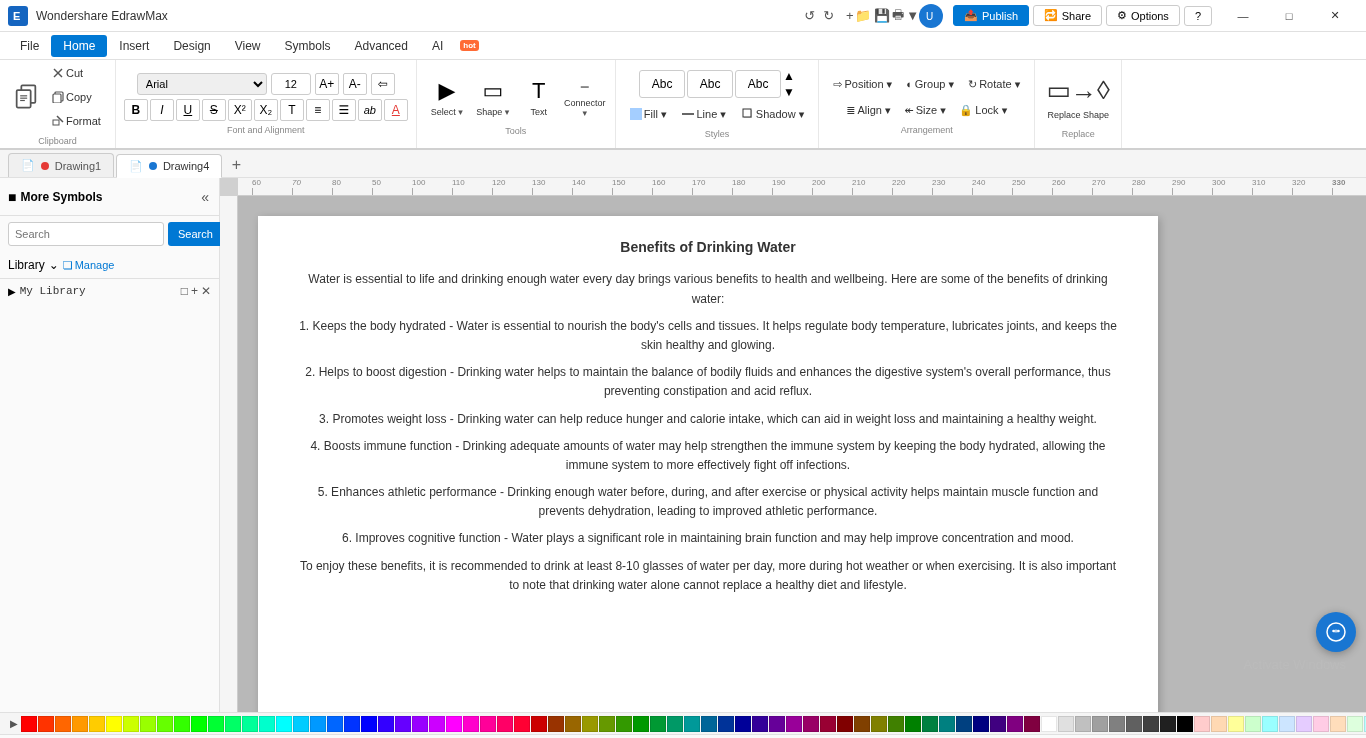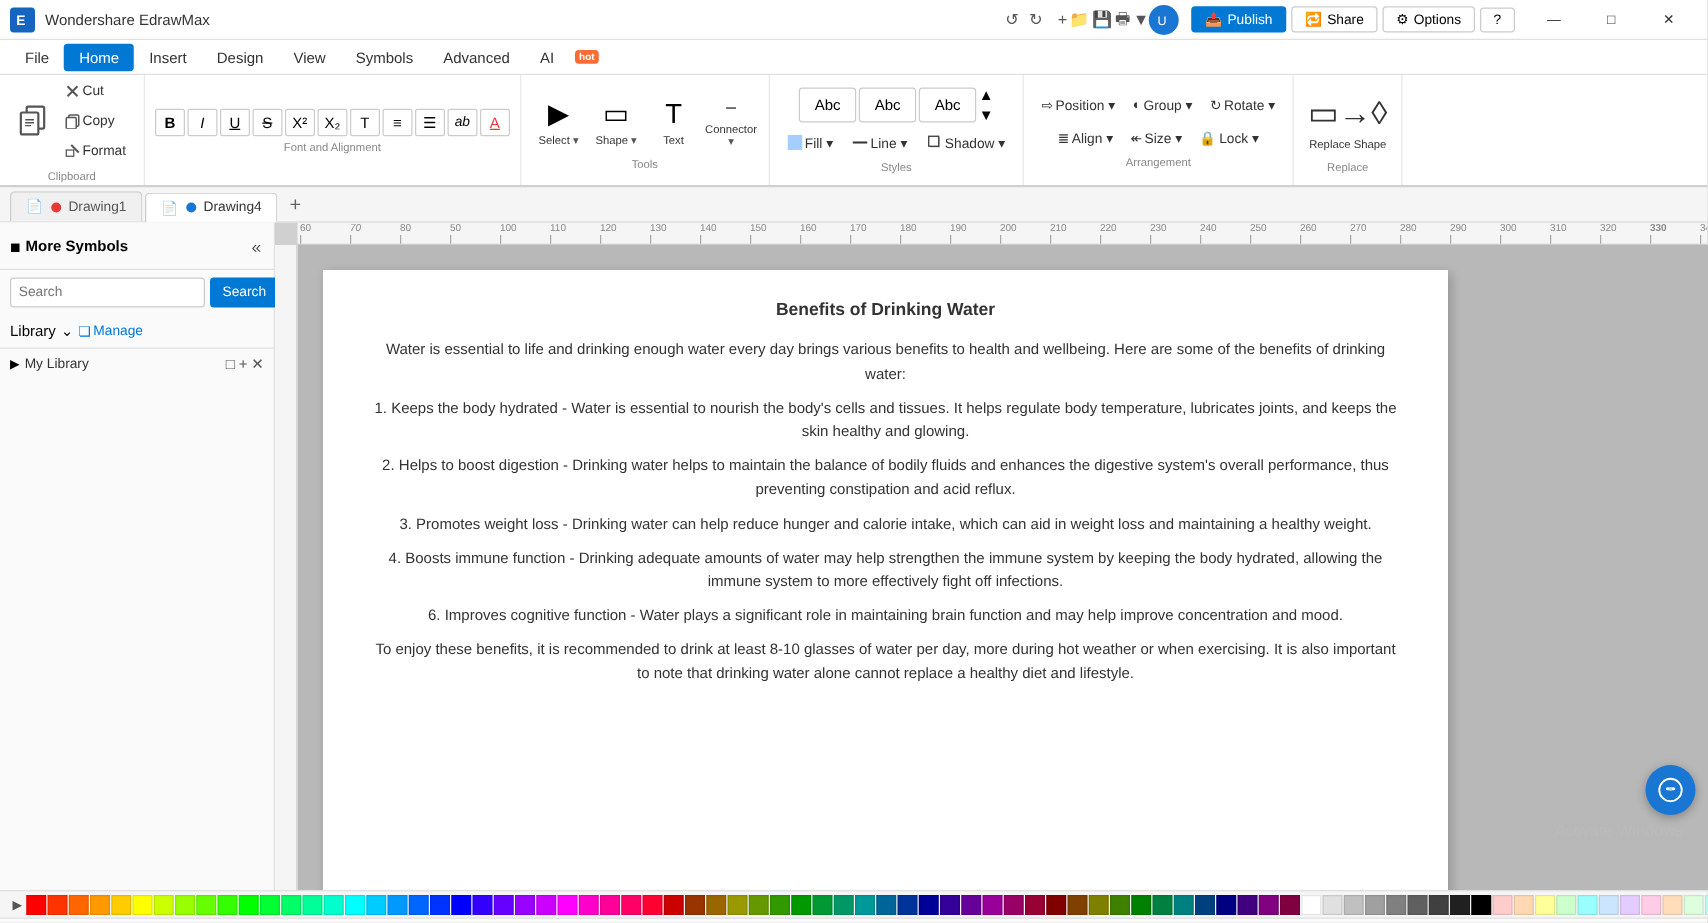--- a/index.html
+++ b/index.html
@@ -96,21 +96,21 @@
       border-bottom: 1px solid #e0e0e0; gap: 4px;
     }
     .sidebar-title { font-size: 12px; font-weight: 600; flex: 1; }
     .sidebar-icon-btn { background: none; border: none; cursor: pointer; font-size: 14px; color: #555; padding: 2px; }
     .search-row { padding: 6px 8px; display: flex; gap: 4px; }
     .search-input { flex: 1; height: 24px; border: 1px solid #ccc; border-radius: 3px; padding: 0 6px; font-size: 11px; }
     .search-btn { height: 24px; padding: 0 10px; background: #0078d4; color: white; border: none; border-radius: 3px; cursor: pointer; font-size: 11px; }
     .library-row { display: flex; align-items: center; padding: 6px 8px; border-bottom: 1px solid #e0e0e0; gap: 4px; }
     .manage-btn { font-size: 11px; color: #0078d4; cursor: pointer; text-decoration: none; background: none; border: none; display: flex; align-items: center; gap: 2px; }
     .my-library-row { display: flex; align-items: center; padding: 5px 8px; gap: 4px; cursor: pointer; }
-    .my-lib-label { font-size: 11px; color: #333; flex: 1; }
+    .my-lib-label { font-size: 11px; color: #333; flex: 1; font-family: Liberation Mono, monospace; }
     .my-lib-icons { display: flex; gap: 3px; }
     .my-lib-icon { font-size: 12px; color: #555; cursor: pointer; background: none; border: none; }
 
     
     #canvas-area {
       flex: 1; background: #d0d0d0; position: relative; overflow: hidden;
     }
     .ruler-h {
       position: absolute; top: 0; left: 18px; right: 0; height: 18px;
       background: #f5f5f5; border-bottom: 1px solid #ccc;
@@ -290,20 +290,29 @@
               <line x1="5" y1="1" x2="11" y2="7" stroke="#555" stroke-width="1.5"></line>
             </svg>
           <span>Format</span>
         </button>
       </div>
     </div>
     <span class="group-name">Clipboard</span>
   </div>
 
   <div class="toolbar-group" style="min-width:280px;">
+    <div class="btns-row" style="gap:4px;">
+      <select class="font-select">
+        <option>Arial</option><option>Times New Roman</option><option>Calibri</option>
+      </select>
+      <input type="text" class="font-size-input" value="12" style="">
+      <button class="formatter-btn" title="Grow Font">A+</button>
+      <button class="formatter-btn" title="Shrink Font">A-</button>
+      <button class="formatter-btn">⇦</button>
+    </div>
     <div class="btns-row" style="gap:2px; margin-top:2px;">
       <button class="formatter-btn" style="font-weight:bold;">B</button>
       <button class="formatter-btn" style="font-style:italic;">I</button>
       <button class="formatter-btn" style="text-decoration:underline;">U</button>
       <button class="formatter-btn" style="text-decoration:line-through;">S</button>
       <button class="formatter-btn">X²</button>
       <button class="formatter-btn">X₂</button>
       <button class="formatter-btn">T</button>
       <button class="formatter-btn">≡</button>
       <button class="formatter-btn">☰</button>
@@ -445,21 +454,21 @@
         <button class="my-lib-icon">□</button>
         <button class="my-lib-icon">+</button>
         <button class="my-lib-icon">✕</button>
       </div>
     </div>
   </div>
 
   <div id="canvas-area">
 
     <div class="ruler-h">
-      <div style="display:flex;align-items:center;padding-left:2px;overflow:hidden;width:100%;">
+      <div style="display:flex;align-items:center;padding-left:14px;overflow:hidden;width:100%;">
         <div style="position:relative;width:100%;height:18px;" id="ruler-h-inner">
         <div style="position: absolute; left: 0px; top: 0px; font-size: 8px; color: rgb(136, 136, 136);">60</div>
             <div style="position: absolute; left: 0px; top: 10px; width: 1px; height: 8px; background: rgb(170, 170, 170);"></div>
             <div style="position: absolute; left: 40px; top: 0px; font-size: 8px; color: rgb(136, 136, 136); font-style: italic;">70</div>
             <div style="position: absolute; left: 40px; top: 10px; width: 1px; height: 8px; background: rgb(170, 170, 170);"></div>
             <div style="position: absolute; left: 80px; top: 0px; font-size: 8px; color: rgb(136, 136, 136);">80</div>
             <div style="position: absolute; left: 80px; top: 10px; width: 1px; height: 8px; background: rgb(170, 170, 170);"></div>
             <div style="position: absolute; left: 120px; top: 0px; font-size: 8px; color: rgb(136, 136, 136);">50</div>
             <div style="position: absolute; left: 120px; top: 10px; width: 1px; height: 8px; background: rgb(170, 170, 170);"></div>
             <div style="position: absolute; left: 160px; top: 0px; font-size: 8px; color: rgb(136, 136, 136);">100</div>
@@ -520,20 +529,21 @@
 
     <div class="canvas-content">
       <div class="canvas-page">
         <div class="canvas-text-content">
           <h2>Benefits of Drinking Water</h2>
           <p>Water is essential to life and drinking enough water every day brings various benefits to health and wellbeing. Here are some of the benefits of drinking water:</p>
           <p>1. Keeps the body hydrated - Water is essential to nourish the body's cells and tissues. It helps regulate body temperature, lubricates joints, and keeps the skin healthy and glowing.</p>
           <p>2. Helps to boost digestion - Drinking water helps to maintain the balance of bodily fluids and enhances the digestive system's overall performance, thus preventing constipation and acid reflux.</p>
           <p>3. Promotes weight loss - Drinking water can help reduce hunger and calorie intake, which can aid in weight loss and maintaining a healthy weight.</p>
           <p>4. Boosts immune function - Drinking adequate amounts of water may help strengthen the immune system by keeping the body hydrated, allowing the immune system to more effectively fight off infections.</p>
+          <p>5. Enhances athletic performance - Drinking enough water before, during, and after exercise or physical activity helps maintain muscle function and prevents dehydration, leading to improved athletic performance.</p>
           <p>6. Improves cognitive function - Water plays a significant role in maintaining brain function and may help improve concentration and mood.</p>
           <p>To enjoy these benefits, it is recommended to drink at least 8-10 glasses of water per day, more during hot weather or when exercising. It is also important to note that drinking water alone cannot replace a healthy diet and lifestyle.</p>
         </div>
       </div>
 
       <div style="position:absolute;bottom:40px;right:20px;color:#bbb;font-size:13px;pointer-events:none;">Activate Windows</div>
 
       <div class="chat-bot">
         <svg width="22" height="22" viewBox="0 0 22 22">
             <circle cx="11" cy="11" r="9" fill="none" stroke="white" stroke-width="1.5"></circle>

